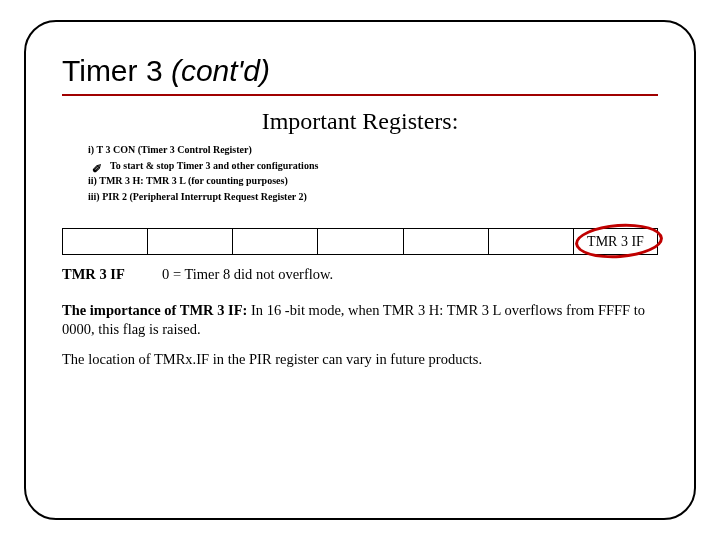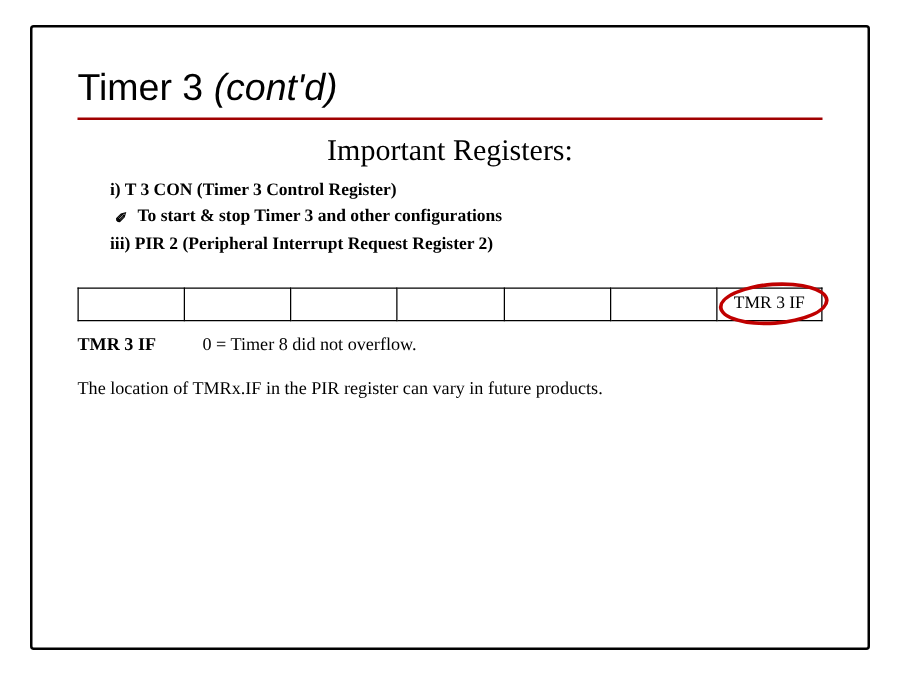--- a/index.html
+++ b/index.html
@@ -6,21 +6,21 @@
     body {
       width: 720px;
       height: 540px;
       background: #fff;
       padding: 20px 24px;
       font-family: "Times New Roman", serif;
       position: relative;
     }
     .slide-frame {
       border: 2px solid #000;
-      border-radius: 3px;
+      border-radius: 32px;
       width: 100%;
       height: 100%;
       padding: 32px 36px 20px 36px;
       position: relative;
       overflow: hidden;
     }
     .title {
       font-family: Arial, Helvetica, sans-serif;
       font-size: 30px;
       font-weight: normal;
@@ -33,21 +33,21 @@
       margin-bottom: 12px;
     }
     .subtitle {
       font-size: 24px;
       font-weight: normal;
       margin-bottom: 8px;
       text-align: center;
     }
     .reg-list {
       margin-left: 26px;
-      font-size: 14px;
+      font-size: 10px;
       line-height: 1.45;
     }
     .reg-list > div { margin-bottom: 1px; }
     .indent {
       margin-left: 22px;
       position: relative;
       font-family: Liberation Serif, serif;
     }
     .indent::before {
       content: "✐";
@@ -109,20 +109,21 @@
     <span>Timer 3</span>
     <span class="italic">(cont'd)</span>
   </div>
   <div class="underline"></div>
 
   <div class="subtitle">Important Registers:</div>
 
   <div class="reg-list">
     <div class="bold">i) T 3 CON (Timer 3 Control Register)</div>
     <div class="indent bold">To start &amp; stop Timer 3 and other configurations</div>
+    <div class="bold">ii) TMR 3 H: TMR 3 L (for counting purposes)</div>
     <div class="bold">iii) PIR 2 (Peripheral Interrupt Request Register 2)</div>
   </div>
 
   <table class="bit-table">
     <tbody>
         <tr>
       <td></td>
       <td></td>
       <td></td>
       <td></td>
@@ -137,16 +138,19 @@
     </table>
 
   <div class="desc-row">
     <div class="desc-label">TMR 3 IF</div>
     <div class="desc-body">
       <div>0 = Timer 8 did not overflow.</div>
     </div>
   </div>
 
   <div class="footer-notes">
+    <p>
+      <span class="bold">The importance of TMR 3 IF:</span><span> In 16 -bit mode, when TMR 3 H: TMR 3 L overflows from FFFF to 0000, this flag is raised.</span>
+    </p>
     <p>The location of TMRx.IF in the PIR register can vary in future products.</p>
   </div>
 
 </div>
 
 </body></html>

